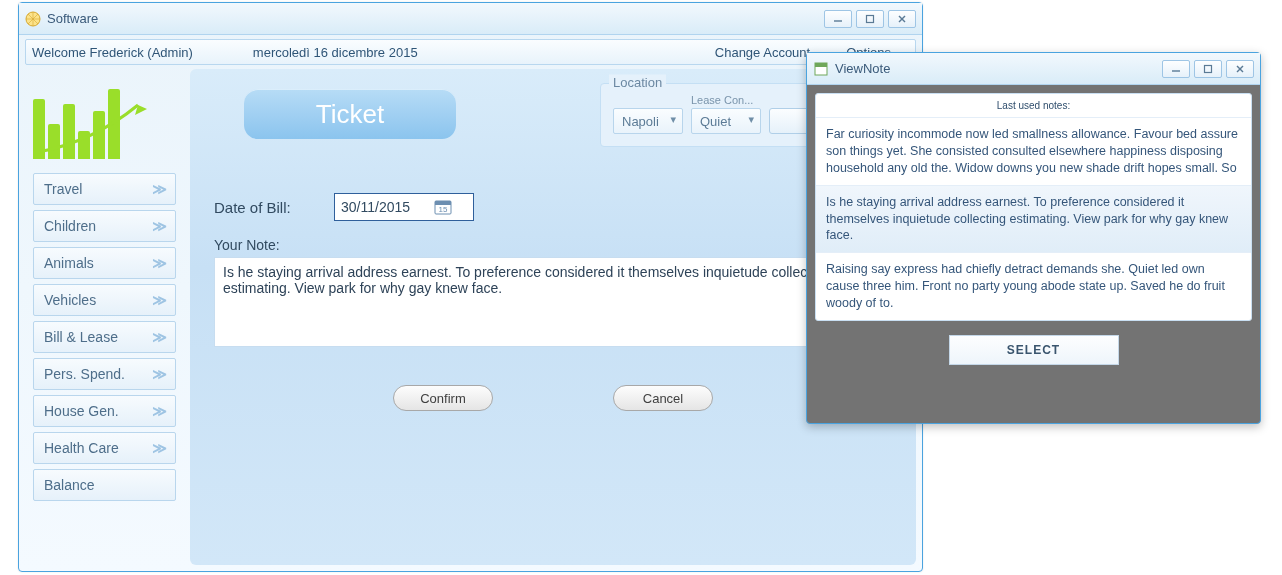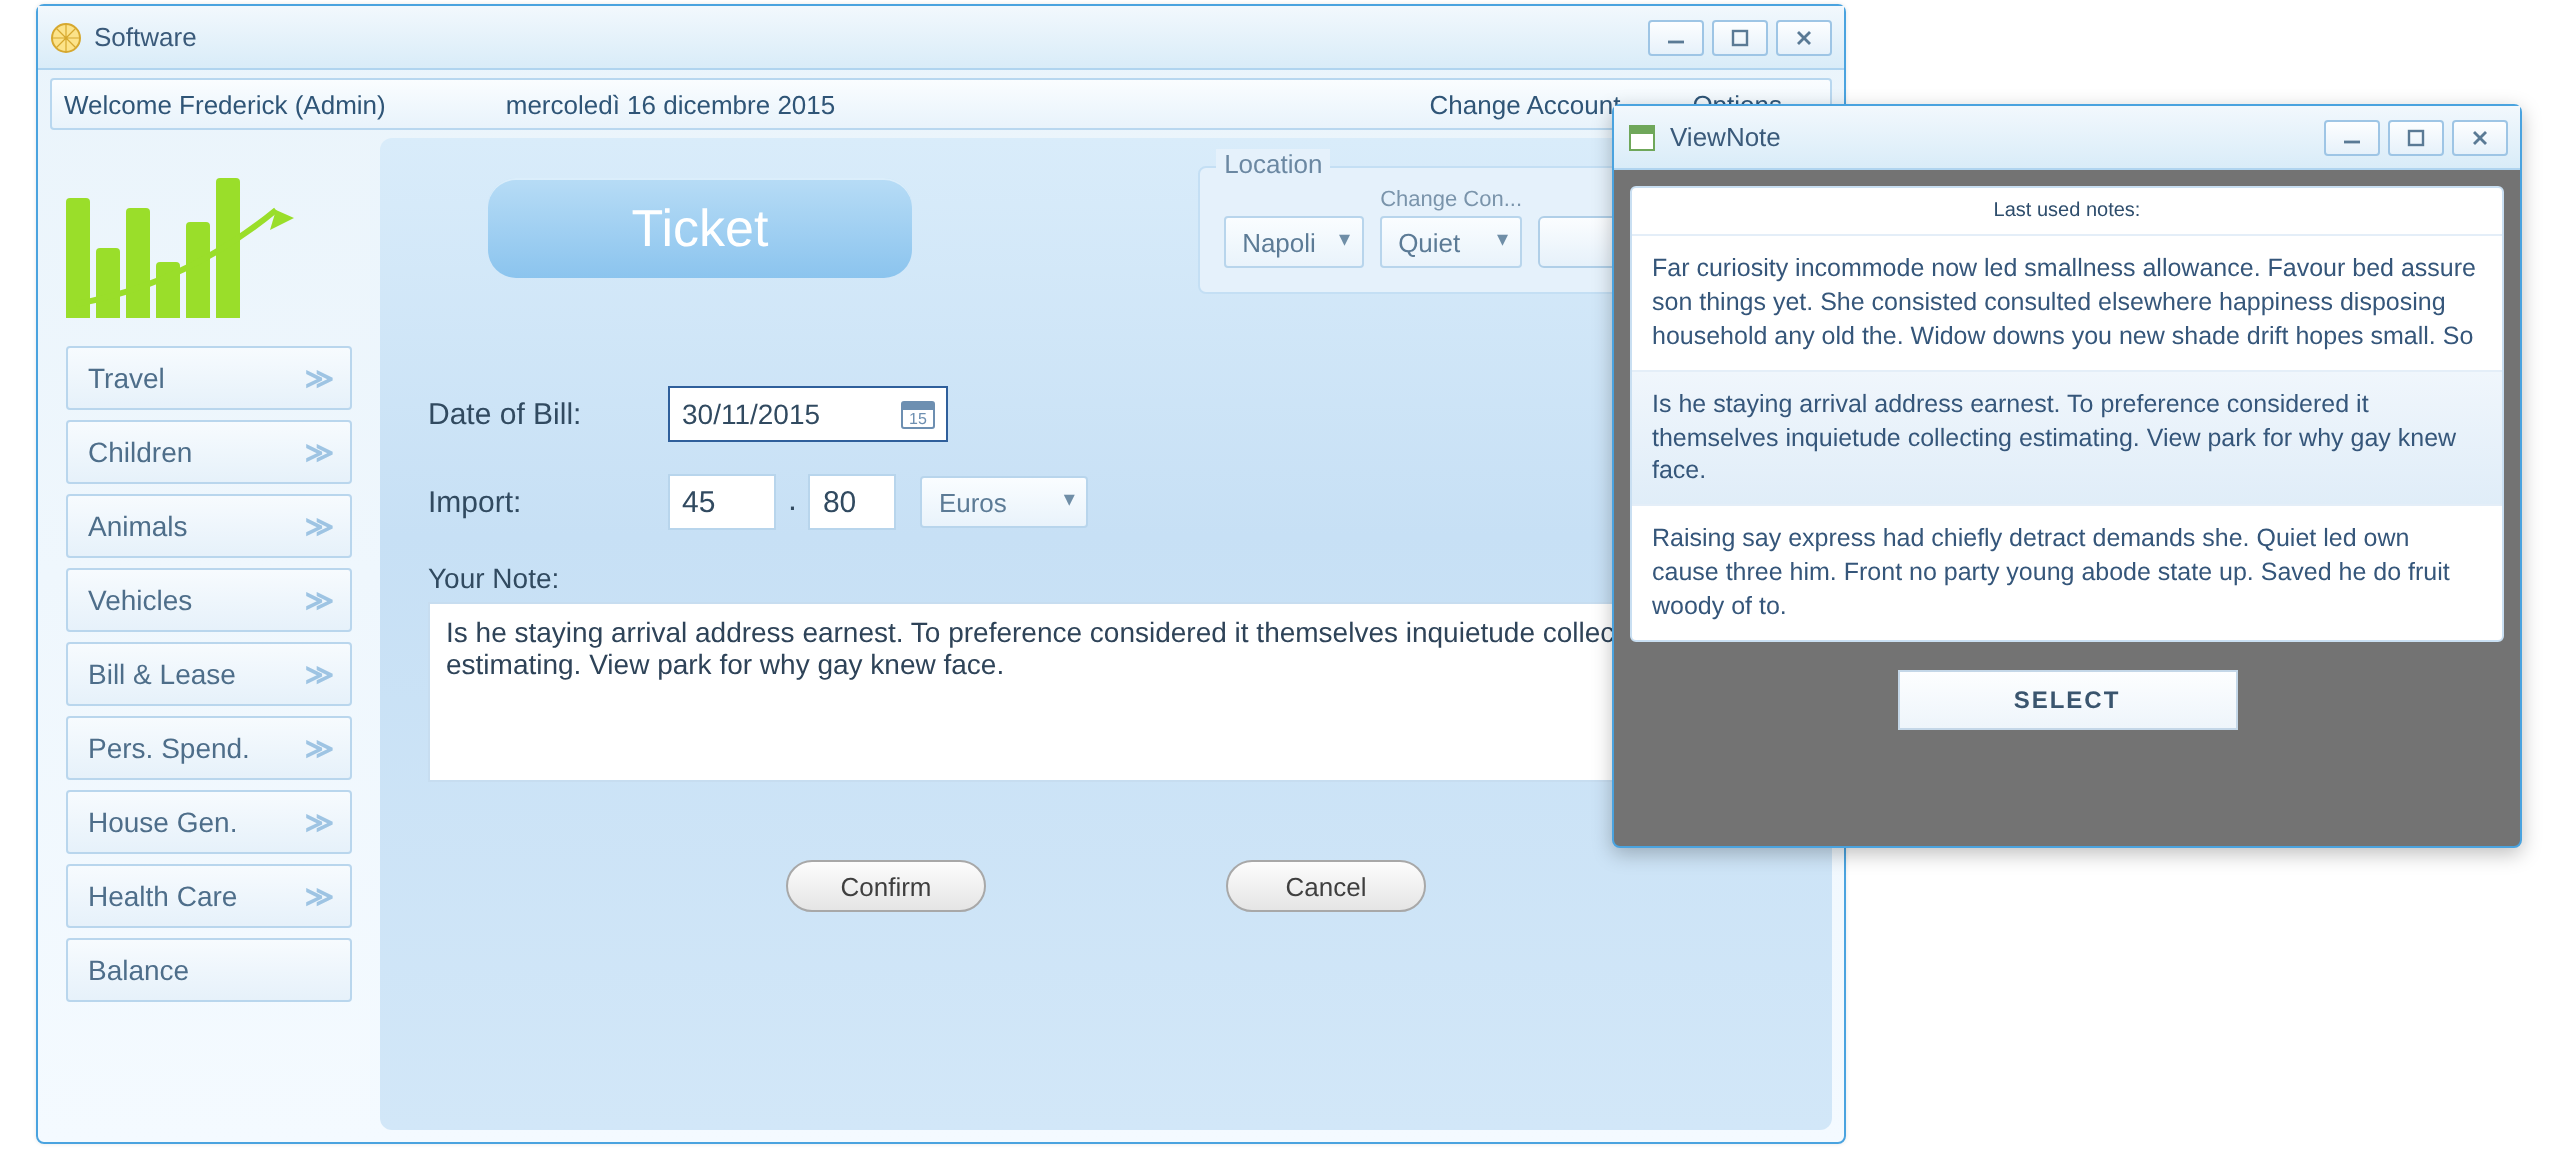--- a/index.html
+++ b/index.html
@@ -104,21 +104,21 @@
     background:linear-gradient(#fbfdff,#e6f1fa);
     color:#4f6e88; font-size:13px; cursor:pointer;
     display:flex; align-items:center; justify-content:center;
   }
 
   .form-rows { margin-top: 46px; }
   .form-row { display:flex; align-items:center; margin-bottom:16px; }
   .form-row .lbl { width:120px; font-size:15px; color:#314a60; }
   .date-input {
     display:flex; align-items:center; border:1px solid #2f5f9b; background:#fff;
-    height:28px; width:140px; padding:0 4px 0 6px; font-size:14px; color:#314a60;
+    height:28px; width:140px; padding:0 20px 0 6px; font-size:14px; color:#314a60;
     position:relative;
     gap:16px;
   }
   .date-input .cal-icon {
     width:20px; height:20px; margin-left:auto;
     display:flex; align-items:center; justify-content:center;
   }
   .num-input{
     width:54px; height:28px; border:1px solid #b8d5ec; background:#fff;
     padding:0 6px; font-size:15px; color:#314a60;
@@ -262,21 +262,21 @@
         <div class="ticket-pill">Ticket</div>
 
         <div class="loc-group">
           <span class="grp-label">Location</span>
           <div>
             <div class="select-like">
                 <span>Napoli</span>
               </div>
           </div>
           <div>
-            <span class="col-label">Change Con...</span>
+            <span class="col-label">Lease Con...</span>
             <div class="select-like">
                 <span>Quiet</span>
               </div>
           </div>
           <div class="btn-std">
               <span>Ok</span>
             </div>
         </div>
       </div>
 
@@ -287,30 +287,20 @@
             <span>30/11/2015</span>
             <span class="cal-icon">
               <svg width="18" height="18" viewBox="0 0 18 18">
                   <rect x="1" y="3" width="16" height="13" rx="1" fill="#fff" stroke="#6d8fb1"></rect>
                   <rect x="1" y="3" width="16" height="4" fill="#6d8fb1"></rect>
                   <text x="9" y="14" text-anchor="middle" font-size="8" fill="#6d8fb1">15</text>
                 </svg>
             </span>
           </div>
         </div>
-        <div class="form-row">
-          <span class="lbl">Import:</span>
-          <input class="num-input" value="45" style="">
-          <span class="sep-dot">.</span>
-          <input class="num-input" style="width: 44px;" value="80">
-          <span style="width:12px"></span>
-          <div class="select-like" style="min-width:84px">
-              <span>Euros</span>
-            </div>
-        </div>
       </div>
 
       <div class="note-section">
         <div class="note-head">
           <span>Your Note:</span>
           <span class="spacer"></span>
           <span class="open-link">
             <svg width="14" height="14" viewBox="0 0 14 14">
                 <path d="M1 4h4l1 2h7v6H1z" fill="#f5c76b" stroke="#c79a3a"></path>
               </svg>

